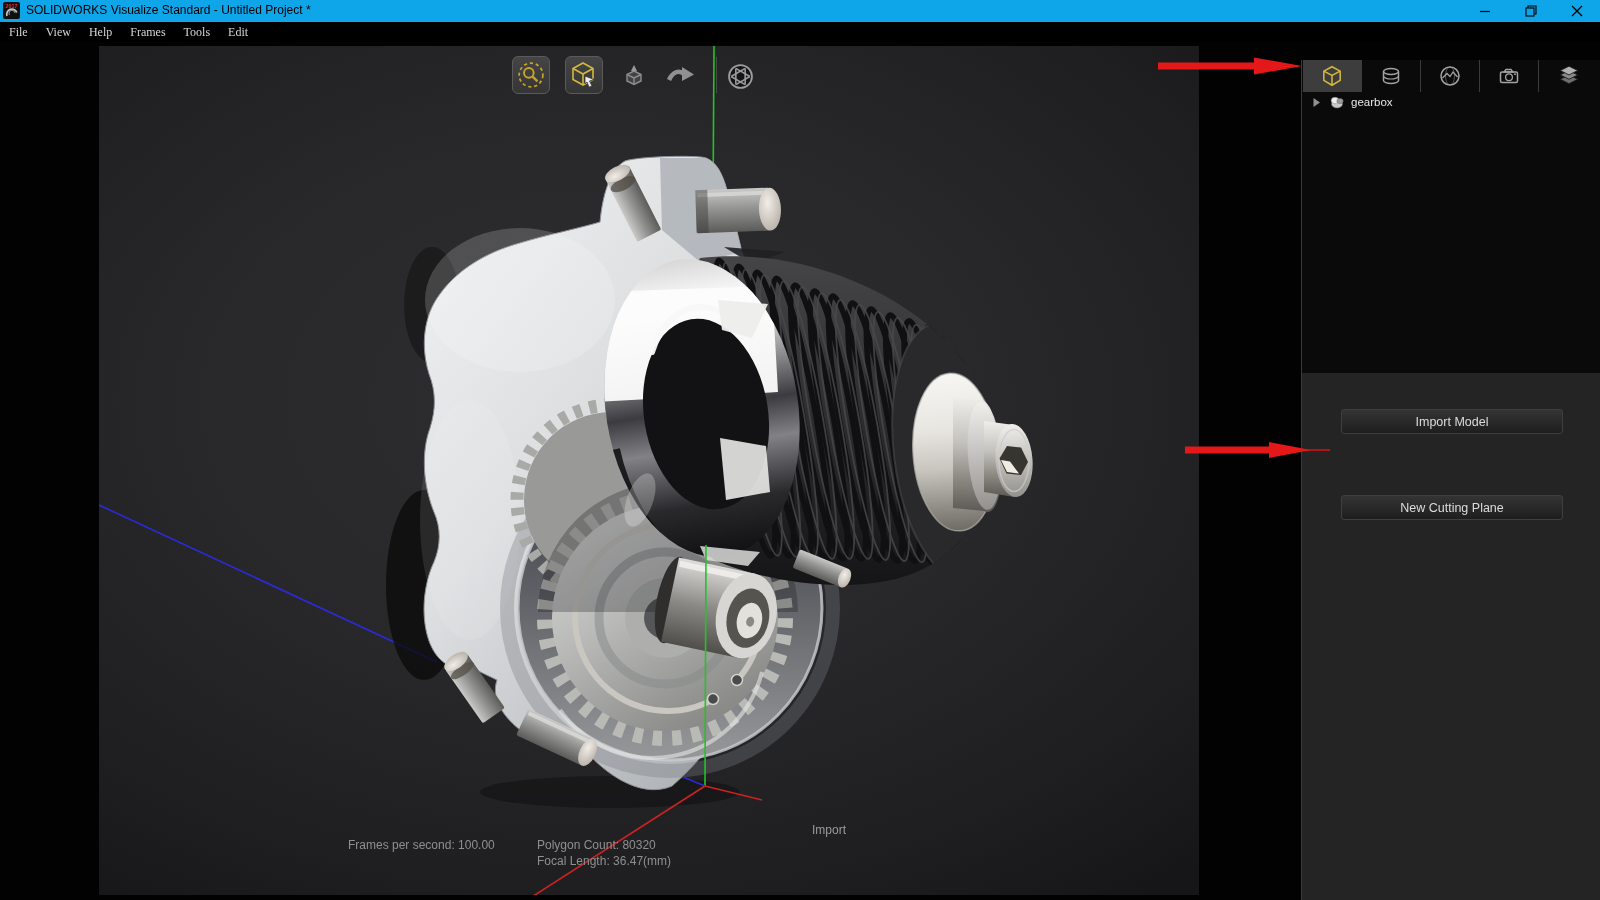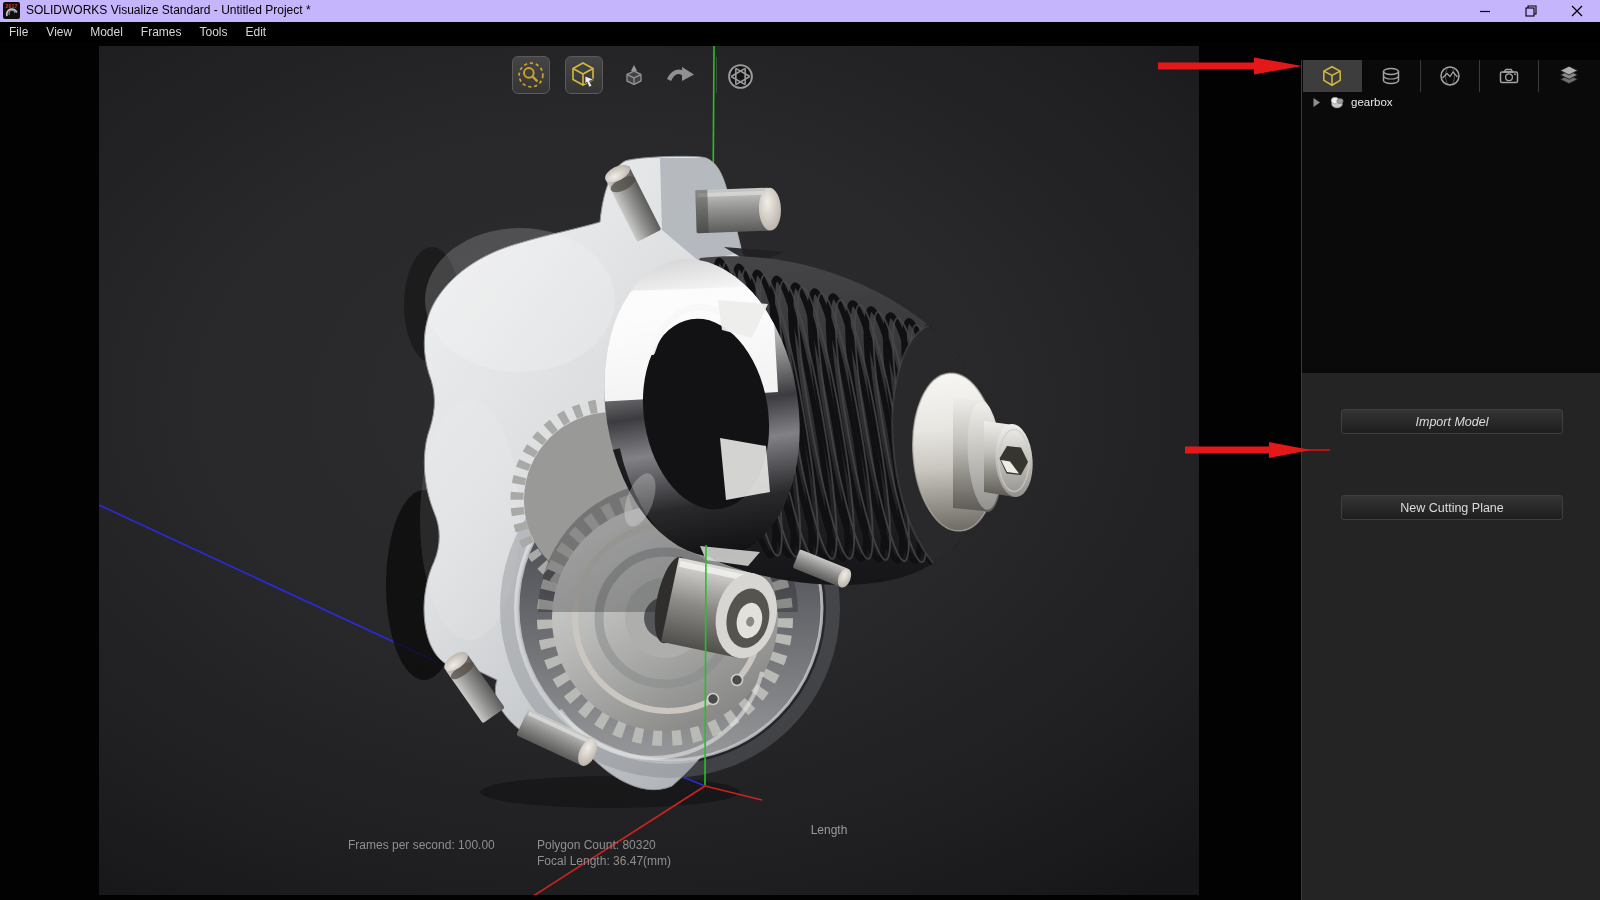--- a/index.html
+++ b/index.html
@@ -1,27 +1,27 @@
 <!DOCTYPE html>
 <html><head>
 <meta charset="utf-8">
 <style>
   * { margin:0; padding:0; box-sizing:border-box; }
   html,body { width:1600px; height:900px; overflow:hidden; background:#020202;
               font-family:"Liberation Sans", sans-serif; }
   .abs { position:absolute; }
 
   
-  #titlebar { left:0; top:0; width:1600px; height:22px; background:#c4b5fd; }
+  #titlebar { left:0; top:0; width:1600px; height:22px; background:#0ea5e9; }
   #titlebar .title { left:26px; top:3px; font-size:12px; color:#000; white-space:nowrap; }
   .wctl { top:0; width:46px; height:22px; display:flex; align-items:center; justify-content:center; }
   #btn-min { left:1462px; } #btn-restore { left:1508px; } #btn-close { left:1554px; }
 
   
-  #menubar { left:0; top:22px; width:1600px; height:20px; background:#000; display:flex; align-items:center; }
+  #menubar { left:0; top:22px; width:1600px; height:20px; background:#000; display:flex; align-items:center;font-family:Liberation Serif, serif; }
   #menubar span { display:inline-block; padding:0 9px; font-size:12px; color:#d6d6d6; cursor:default; }
 
   
   #viewport { left:99px; top:46px; width:1100px; height:849px;
     background: radial-gradient(900px 620px at 45% 42%, #2e2e31 0%, #28282b 45%, #1e1e20 80%, #161618 100%); }
   #viewport svg.model { left:0; top:0; }
 
   
   .vbtn { top:10px; width:38px; height:38px; background:linear-gradient(#454545,#353535);
           border:1px solid #5a5a5a; border-radius:6px; display:flex; align-items:center; justify-content:center; }
@@ -39,21 +39,21 @@
   .tab { width:59px; height:32px; display:flex; align-items:center; justify-content:center;
          border-right:1px solid #3b3b3b; }
   .tab.sel { background:#3d3d3d; }
   #tree { left:0; top:32px; width:299px; height:281px; background:#0a0a0a; }
   #tree-row { left:0; top:32px; width:299px; height:20px; display:flex; align-items:center; }
   #tree-row .expander { margin-left:10px; }
   #tree-row .plabel { margin-left:6px; font-size:11.5px; color:#e8e8e8; }
   .panel-btn { left:39px; width:222px; height:25px; background:linear-gradient(#343434,#1e1e1e);
                border:1px solid #3f3f3f; border-radius:3px; color:#dcdcdc; font-size:12.5px;
                display:flex; align-items:center; justify-content:center; }
-  #btn-import { top:349px;font-style:italic; }  #btn-cutplane { top:399px;margin-top:36px; }
+  #btn-import { top:349px; }  #btn-cutplane { top:399px;margin-top:36px; }
 
   .arrow-svg { pointer-events:none; }
 </style>
 </head>
 <body>
 
 <div id="titlebar" class="abs">
   <svg class="abs" style="left:3px;top:2px" width="18" height="18" viewBox="0 0 18 18">
     <rect x="0" y="0" width="17" height="17" rx="2" fill="#101010"></rect>
     <text x="8.5" y="6.2" font-size="5.4" font-weight="bold" fill="#e03030" text-anchor="middle">2017</text>
@@ -76,21 +76,21 @@
     <svg width="12" height="12" viewBox="0 0 12 12">
       <line x1="1" y1="1" x2="11" y2="11" stroke="#000" stroke-width="1.2"></line>
       <line x1="11" y1="1" x2="1" y2="11" stroke="#000" stroke-width="1.2"></line>
     </svg>
   </div>
 </div>
 
 <div id="menubar" class="abs">
   <span>File</span>
   <span>View</span>
-  <span>Model</span>
+  <span>Help</span>
   <span>Frames</span>
   <span>Tools</span>
   <span>Edit</span>
 </div>
 
 <div id="viewport" class="abs">
 
   <svg class="abs model" width="1100" height="849" viewBox="99 46 1100 849">
     <defs>
       <linearGradient id="gFlange" x1="0" y1="0" x2="0.8" y2="1">
@@ -362,21 +362,21 @@
           <line x1="4" y1="13" x2="17.5" y2="5.2"></line>
         <line x1="8.5" y1="5.2" x2="22" y2="13"></line>
           <line x1="17.5" y1="5.2" x2="17.5" y2="20.8"></line>
       </g>
     </svg>
   </div>
 
   <div class="abs hud" style="left:249px; top:792px">Frames per second: 100.00</div>
   <div class="abs hud" id="hud-poly" style="left:438px; top:792px">Polygon Count: 80320</div>
   <div class="abs hud" id="hud-focal" style="left:438px; top:808px">Focal Length: 36.47(mm)</div>
-  <div class="abs hud" id="hud-preview" style="left:700px; top:777px">Length</div>
+  <div class="abs hud" id="hud-preview" style="left:700px; top:777px">Import</div>
 </div>
 
 <div id="panel" class="abs">
   <div id="tabbar" class="abs">
     <div class="tab sel">
       <svg width="24" height="24" viewBox="0 0 22 22">
         <polygon points="11,2.5 18.5,6.5 18.5,15 11,19.5 3.5,15 3.5,6.5" fill="none" stroke="#d4b93c" stroke-width="1.4"></polygon>
         <path d="M 3.5,6.5 L 11,10.5 L 18.5,6.5 M 11,10.5 L 11,19.5" fill="none" stroke="#d4b93c" stroke-width="1.4"></path>
       </svg>
     </div>

